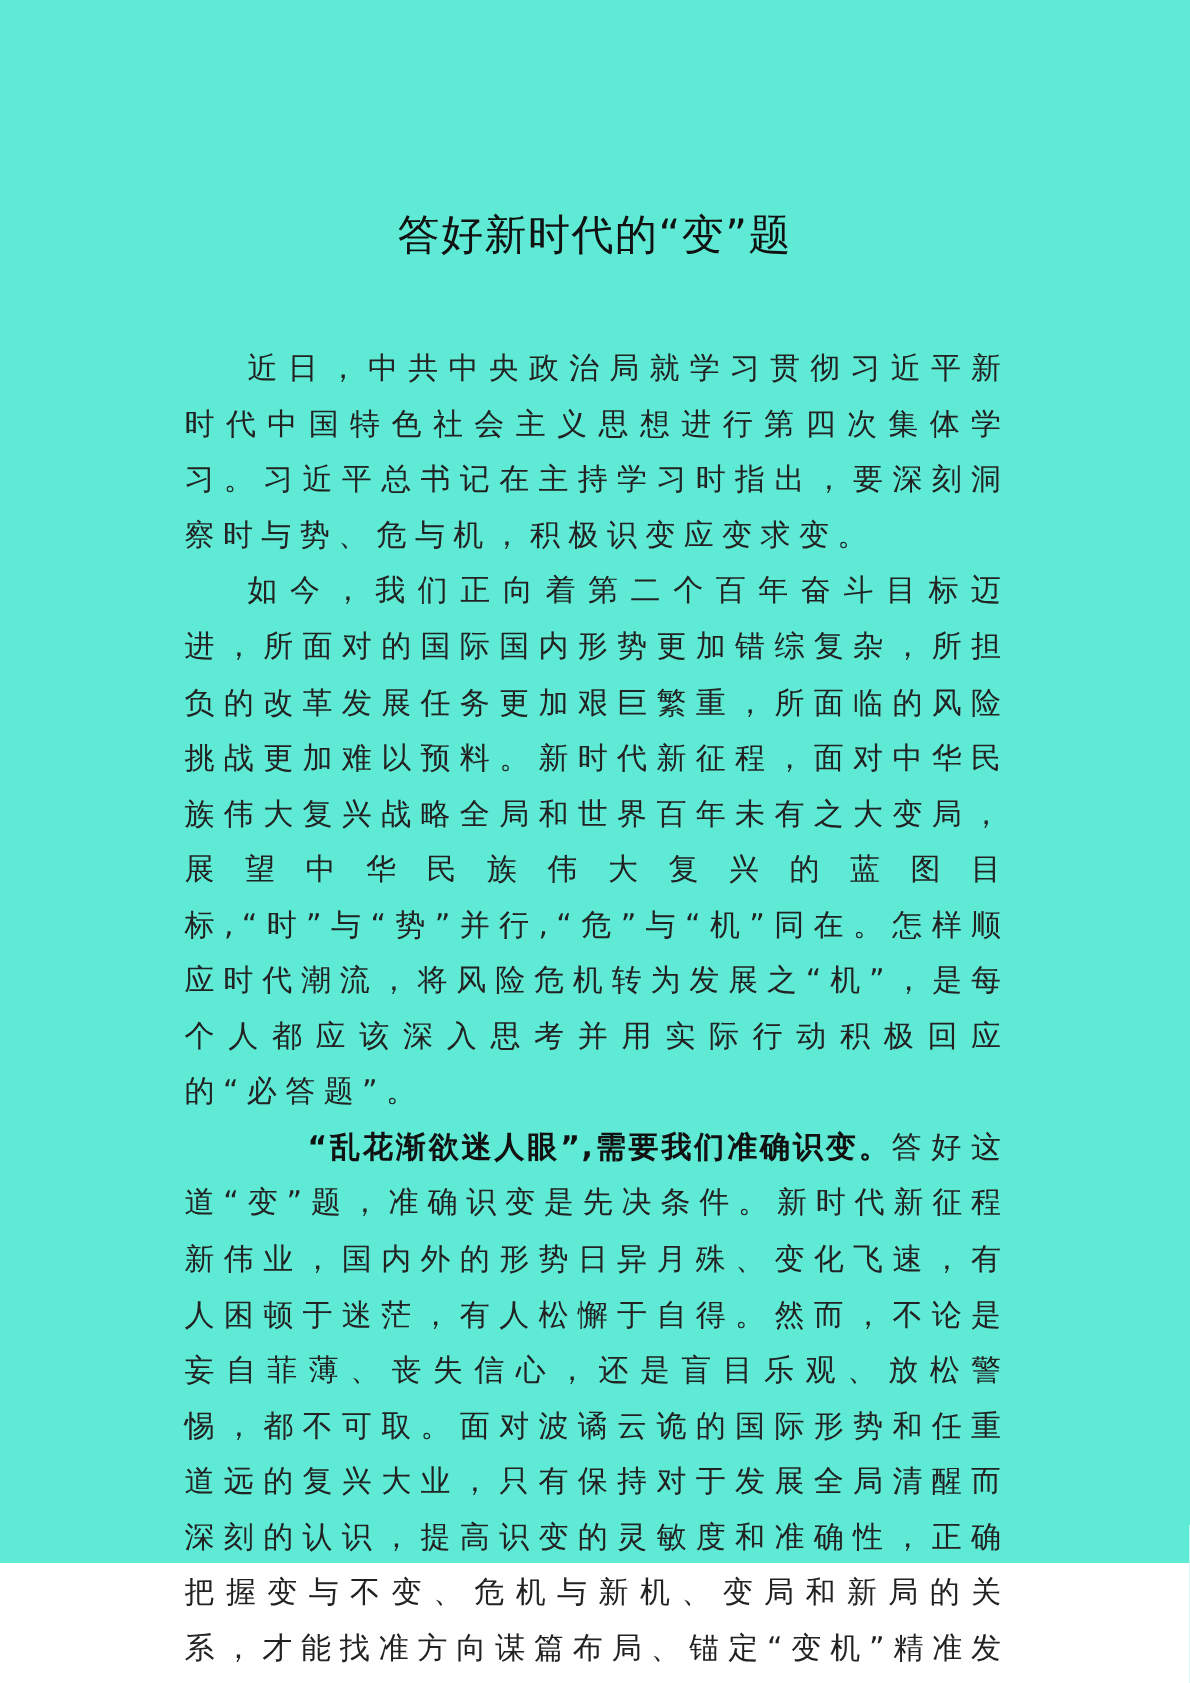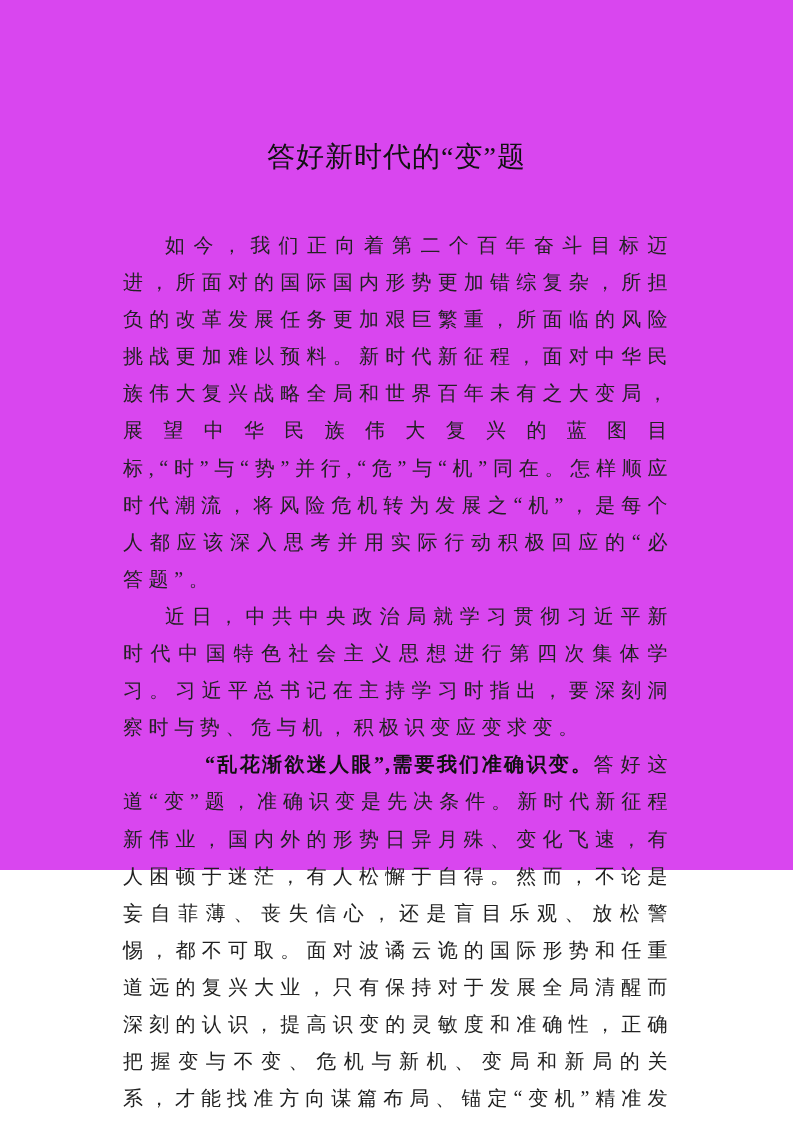--- a/index.html
+++ b/index.html
@@ -1,25 +1,25 @@
 <!DOCTYPE html>
 <html><head>
 <meta charset="utf-8">
 <style>
   html, body { margin:0; padding:0; background:#ffffff; }
   body { width:793px; height:1122px; position:relative; overflow:hidden; font-family:"DejaVu Sans", "Liberation Sans", sans-serif; color:#1a1a1a; }
-  .page { position:absolute; left:0; top:0; width:793px; height:870px; background:#d946ef;font-family:Liberation Serif, serif; }
+  .page { position:absolute; left:0; top:0; width:793px; height:1042px; background:#5eead4; }
   .title { position:absolute; left:0; top:138px; width:793px; text-align:center; font-size:28px; line-height:38px; color:#111; letter-spacing:1px; }
   .body { position:absolute; left:123px; top:227px; width:550px; }
   .para { margin:0; font-size:20px; line-height:37.1px; text-indent:2.1em; text-align:justify; text-align-last:left; letter-spacing:5.6px; color:#222; }
   .bold { font-weight:bold; letter-spacing:1px; color:#111;margin-left:40px; }
 </style>
 </head>
 <body>
 
 <div class="page">
   <div class="title">答好新时代的“变”题</div>
   <div class="body">
+    <p class="para"><span>近日，中共中央政治局就学习贯彻习近平新时代中国特色社会主义思想进行第四次集体学习。习近平总书记在主持学习时指出，要深刻洞察时与势、危与机，积极识变应变求变。</span></p>
     <p class="para"><span>如今，我们正向着第二个百年奋斗目标迈进，所面对的国际国内形势更加错综复杂，所担负的改革发展任务更加艰巨繁重，所面临的风险挑战更加难以预料。新时代新征程，面对中华民族伟大复兴战略全局和世界百年未有之大变局，展望中华民族伟大复兴的蓝图目标,“时”与“势”并行,“危”与“机”同在。怎样顺应时代潮流，将风险危机转为发展之“机”，是每个人都应该深入思考并用实际行动积极回应的“必答题”。</span></p>
-    <p class="para"><span>近日，中共中央政治局就学习贯彻习近平新时代中国特色社会主义思想进行第四次集体学习。习近平总书记在主持学习时指出，要深刻洞察时与势、危与机，积极识变应变求变。</span></p>
     <p class="para"><span class="bold">“乱花渐欲迷人眼”,需要我们准确识变。</span><span>答好这道“变”题，准确识变是先决条件。新时代新征程新伟业，国内外的形势日异月殊、变化飞速，有人困顿于迷茫，有人松懈于自得。然而，不论是妄自菲薄、丧失信心，还是盲目乐观、放松警惕，都不可取。面对波谲云诡的国际形势和任重道远的复兴大业，只有保持对于发展全局清醒而深刻的认识，提高识变的灵敏度和准确性，正确把握变与不变、危机与新机、变局和新局的关系，才能找准方向谋篇布局、锚定“变机”精准发力。</span></p>
   </div>
 </div>
 
 </body></html>

